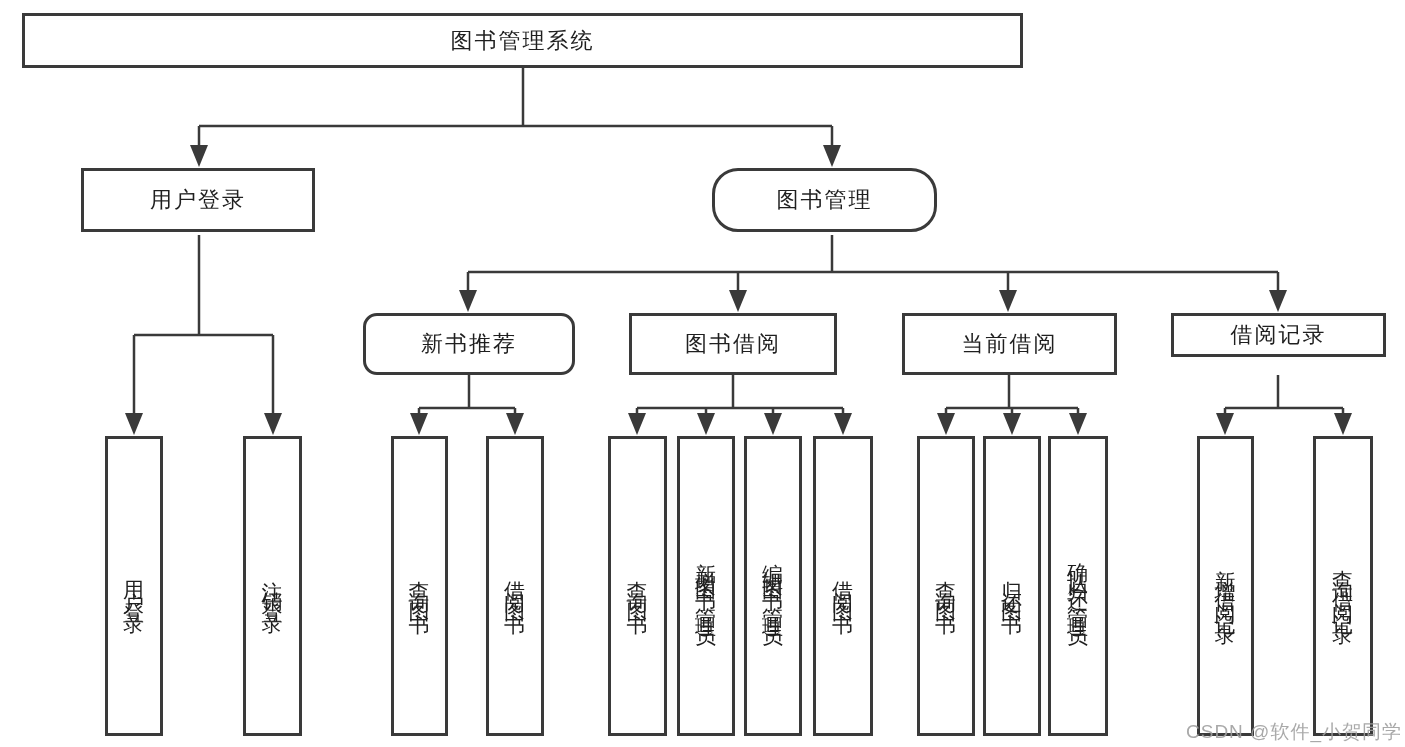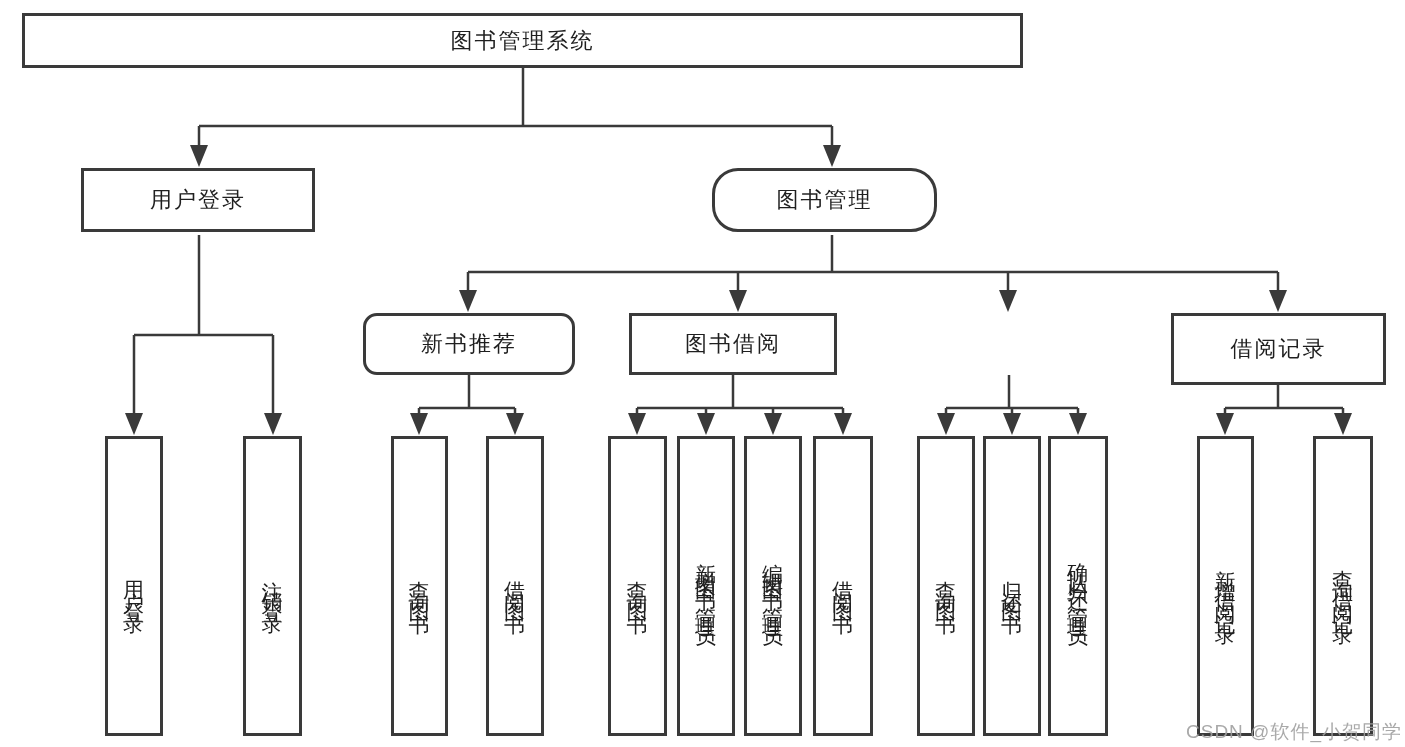--- a/index.html
+++ b/index.html
@@ -157,21 +157,22 @@
     </g>
   </svg>
 
   <div class="node" style="left:22px; top:13px; width:1001px; height:55px;">图书管理系统</div>
 
   <div class="node" style="left:81px; top:168px; width:234px; height:64px;">用户登录</div>
   <div class="node" style="left:712px; top:168px; width:225px; height:64px;border-radius:26px;">图书管理</div>
 
   <div class="node" style="left:363px; top:313px; width:212px; height:62px;border-radius:14px;">新书推荐</div>
   <div class="node" style="left:629px; top:313px; width:208px; height:62px;">图书借阅</div>
-  <div class="node" style="left:1171px; top:313px; width:215px; height:72px;">借阅记录</div>
+  <div class="node" style="left:902px; top:313px; width:215px; height:62px;">当前借阅</div>
+  <div class="node" style="left:1171px; top:313px; width:215px; height:44px;">借阅记录</div>
 
   <div class="leaf" style="left:105px; width:58px;">
     <span class="vtext">用户登录</span>
   </div>
   <div class="leaf" style="left:243px; width:59px;">
     <span class="vtext">注销登录</span>
   </div>
 
   <div class="leaf" style="left:391px; width:57px;">
     <span class="vtext">查询图书</span>

